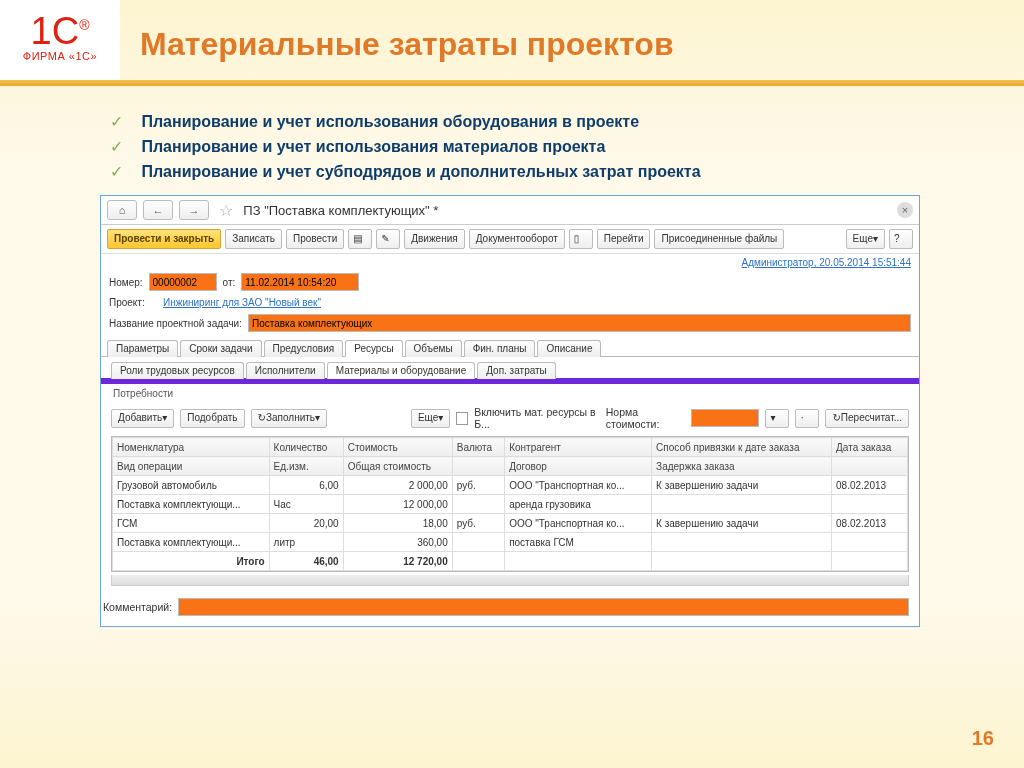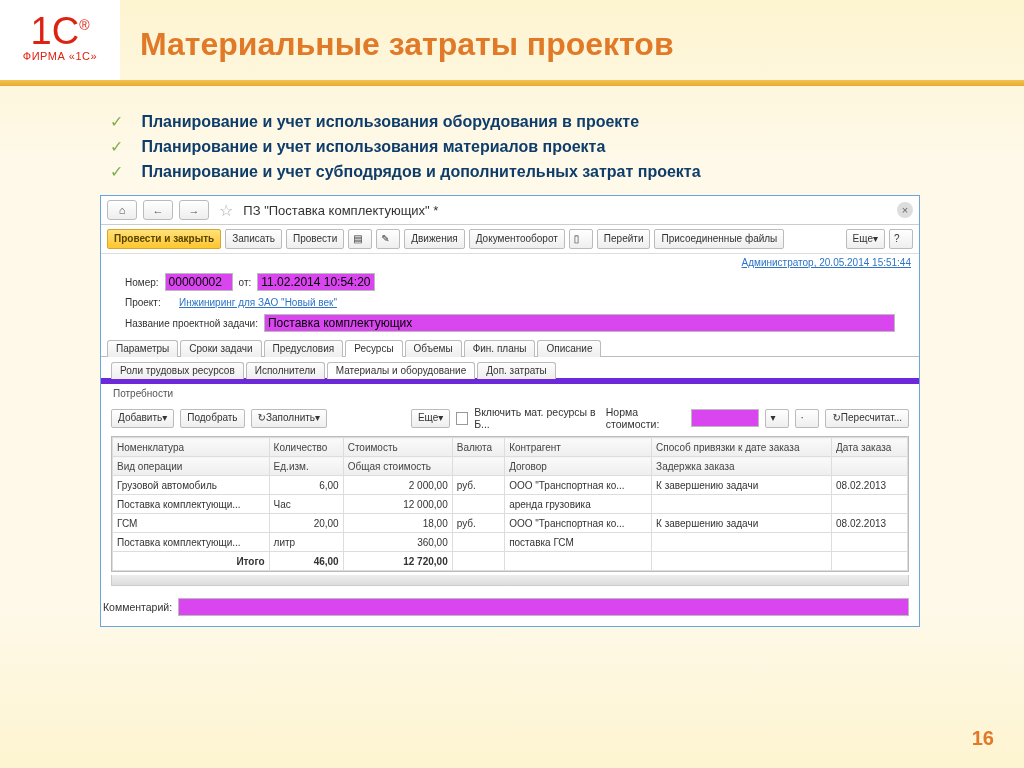--- a/index.html
+++ b/index.html
@@ -19,23 +19,23 @@
 .nav-btn{display:inline-flex;align-items:center;justify-content:center;border:1px solid #bbb;background:linear-gradient(#fff,#eee);border-radius:3px;height:18px;min-width:20px;padding:0 4px;font-size:11px;color:#555}
 .star{color:#aaa;font-size:16px;margin:0 4px}
 .win-title{font-size:13px;color:#333}
 .close-x{margin-left:auto;width:16px;height:16px;border-radius:50%;background:#ddd;color:#666;text-align:center;line-height:16px;font-size:11px}
 .toolbar{padding:4px 6px;border-bottom:1px solid #ddd;display:flex;align-items:center;gap:4px;flex-wrap:wrap}
 .btn{display:inline-flex;align-items:center;border:1px solid #bbb;background:linear-gradient(#fff,#eee);border-radius:2px;height:18px;padding:0 6px;font-size:10px;line-height:18px}
 .btn.primary{background:linear-gradient(#ffe27a,#ffc62e);border-color:#d8a52e;font-weight:bold;color:#5a4300}
 .btn.icon{min-width:14px;padding:0 4px}
 .spacer{flex:1}
 .user-link{font-size:10px;color:#2d73c8;text-decoration:underline}
-.form-row{padding:3px 24px;display:flex;align-items:center;gap:6px}
+.form-row{padding:3px 8px;display:flex;align-items:center;gap:6px}
 .form-row label{font-size:10px;color:#333}
-.inp{border:1px solid #bbb;height:16px;padding:0 3px;font-size:12px;background:#d946ef}
+.inp{border:1px solid #bbb;height:16px;padding:0 3px;font-size:10px;background:#f97316}
 .link{color:#2d73c8;text-decoration:underline;font-size:10px}
 .tabs{display:flex;padding:0 6px;border-bottom:1px solid #bbb;margin-top:4px}
 .tab{border:1px solid #bbb;border-bottom:none;background:linear-gradient(#fdfdfd,#eee);padding:2px 8px;font-size:10px;margin-right:2px;border-radius:3px 3px 0 0;position:relative;top:1px}
 .tab.active{background:#fff;border-bottom:1px solid #fff}
 .subtabs{display:flex;padding:4px 10px 0 10px;border-bottom:6px solid #6d28d9}
 .section-lbl{padding:4px 12px;font-size:10px;color:#555}
 .mini-toolbar{padding:3px 10px;display:flex;align-items:center;gap:6px}
 .mini-toolbar .btn{font-size:10px;height:17px}
 .chk{width:11px;height:11px;border:1px solid #999;display:inline-block;vertical-align:middle}
 .grid{margin:3px 10px;border:1px solid #bbb}

